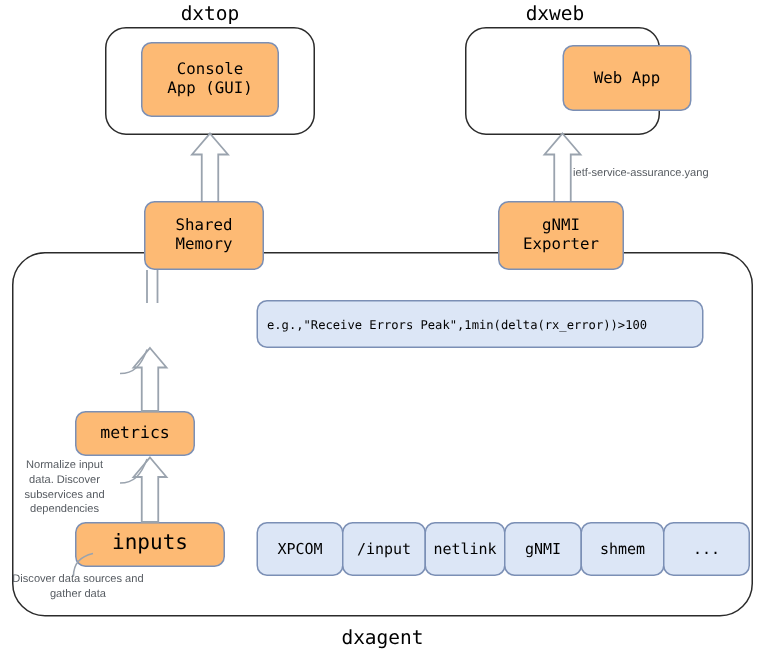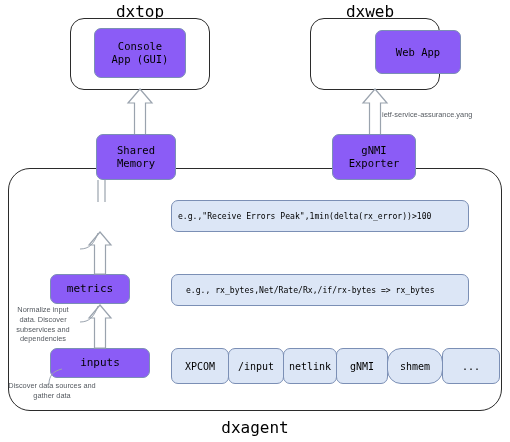--- a/index.html
+++ b/index.html
@@ -8,21 +8,21 @@
     font-family:"DejaVu Sans Mono",monospace;
     -webkit-font-smoothing:antialiased;
   }
   .canvas{position:absolute;left:0;top:0;width:510px;height:442px;}
 
   
   .abs{position:absolute;box-sizing:border-box;}
 
   
   .bluebox{
-    background:#8b5cf6;
+    background:#fdba74;
     border:1px solid #7b8fb5;
     border-radius:7px;
     display:flex;align-items:center;justify-content:center;
     text-align:center;
     font-family:"DejaVu Sans Mono",monospace;
     color:#000;
     line-height:1.22;
     white-space:pre-line;
   }
 
@@ -31,21 +31,21 @@
     background:#ffffff;
     border:1.6px solid #2b2b2b;
     border-radius:14px;
   }
   .outerbox.big{border-radius:22px;}
 
   
   .caption{
     position:absolute;
     font-family:"DejaVu Sans Mono",monospace;
-    font-size:16px;
+    font-size:13px;
     color:#000;
     text-align:center;
     white-space:nowrap;
   }
 
   
   .note{
     position:absolute;
     font-family:"Liberation Sans",sans-serif;
     font-size:7.4px;
@@ -119,21 +119,21 @@
 
   <div class="abs bluebox" style="left:96px;top:134px;width:80px;height:46px;font-size:10.5px;">Shared
 Memory</div>
 
   <div class="abs bluebox" style="left:332px;top:134px;width:84px;height:46px;font-size:10.5px;">gNMI
 Exporter</div>
 
 
   <div class="abs bluebox" style="left:50px;top:274px;width:80px;height:30px;font-size:11px;">metrics</div>
 
-  <div class="abs bluebox" style="left:50px;top:348px;width:100px;height:30px;font-size:11px;">inputs</div>
+  <div class="abs bluebox" style="left:50px;top:348px;width:100px;height:30px;font-size:14px;">inputs</div>
 
   <svg class="arrowsvg" style="left:81px;top:231px;" width="38" height="43">
     <path d="M19,1 L30,14 L24.5,14 L24.5,43 L13.5,43 L13.5,14 L8,14 Z" fill="#ffffff" stroke="#9aa3ae" stroke-width="1.2" stroke-linejoin="miter"></path>
   </svg>
 
   <svg class="arrowsvg" style="left:81px;top:304px;" width="38" height="44">
     <path d="M19,1 L30,14 L24.5,14 L24.5,44 L13.5,44 L13.5,14 L8,14 Z" fill="#ffffff" stroke="#9aa3ae" stroke-width="1.2" stroke-linejoin="miter"></path>
   </svg>
 
   <svg class="arrowsvg" style="left:96px;top:180px;" width="12" height="22">
@@ -157,24 +157,23 @@
 
   <div class="note" style="left:0px;top:381px;width:104px;">Discover data sources and
 gather data</div>
 
   <svg class="arrowsvg" style="left:48px;top:368px;" width="18" height="16">
     <path d="M1,16 C1,8 5,3 14,1" fill="none" stroke="#9aa3ae" stroke-width="1"></path>
   </svg>
 
   <div class="abs codebox" style="left:171px;top:200px;width:298px;height:32px;font-size:8.1px;padding-left:6px;">e.g.,"Receive Errors Peak",1min(delta(rx_error))&gt;100</div>
 
-  <div class="abs codebox" style="left:171px;top:274px;width:298px;height:32px;font-size:8.1px;padding-left:14px;">e.g., rx_bytes,Net/Rate/Rx,/if/rx-bytes =&gt; rx_bytes</div>
 
   <div class="chiprow" style="left:171px;top:348px;">
     <div class="chip" style="width:56px;">XPCOM</div>
     <div class="chip" style="width:54px;">/input</div>
     <div class="chip" style="width:52px;">netlink</div>
     <div class="chip" style="width:50px;">gNMI</div>
-    <div class="chip" style="width:54px;border-radius:14px;">shmem</div>
+    <div class="chip" style="width:54px;">shmem</div>
     <div class="chip" style="width:56px;">...</div>
   </div>
 
 </div>
 
 </body></html>

